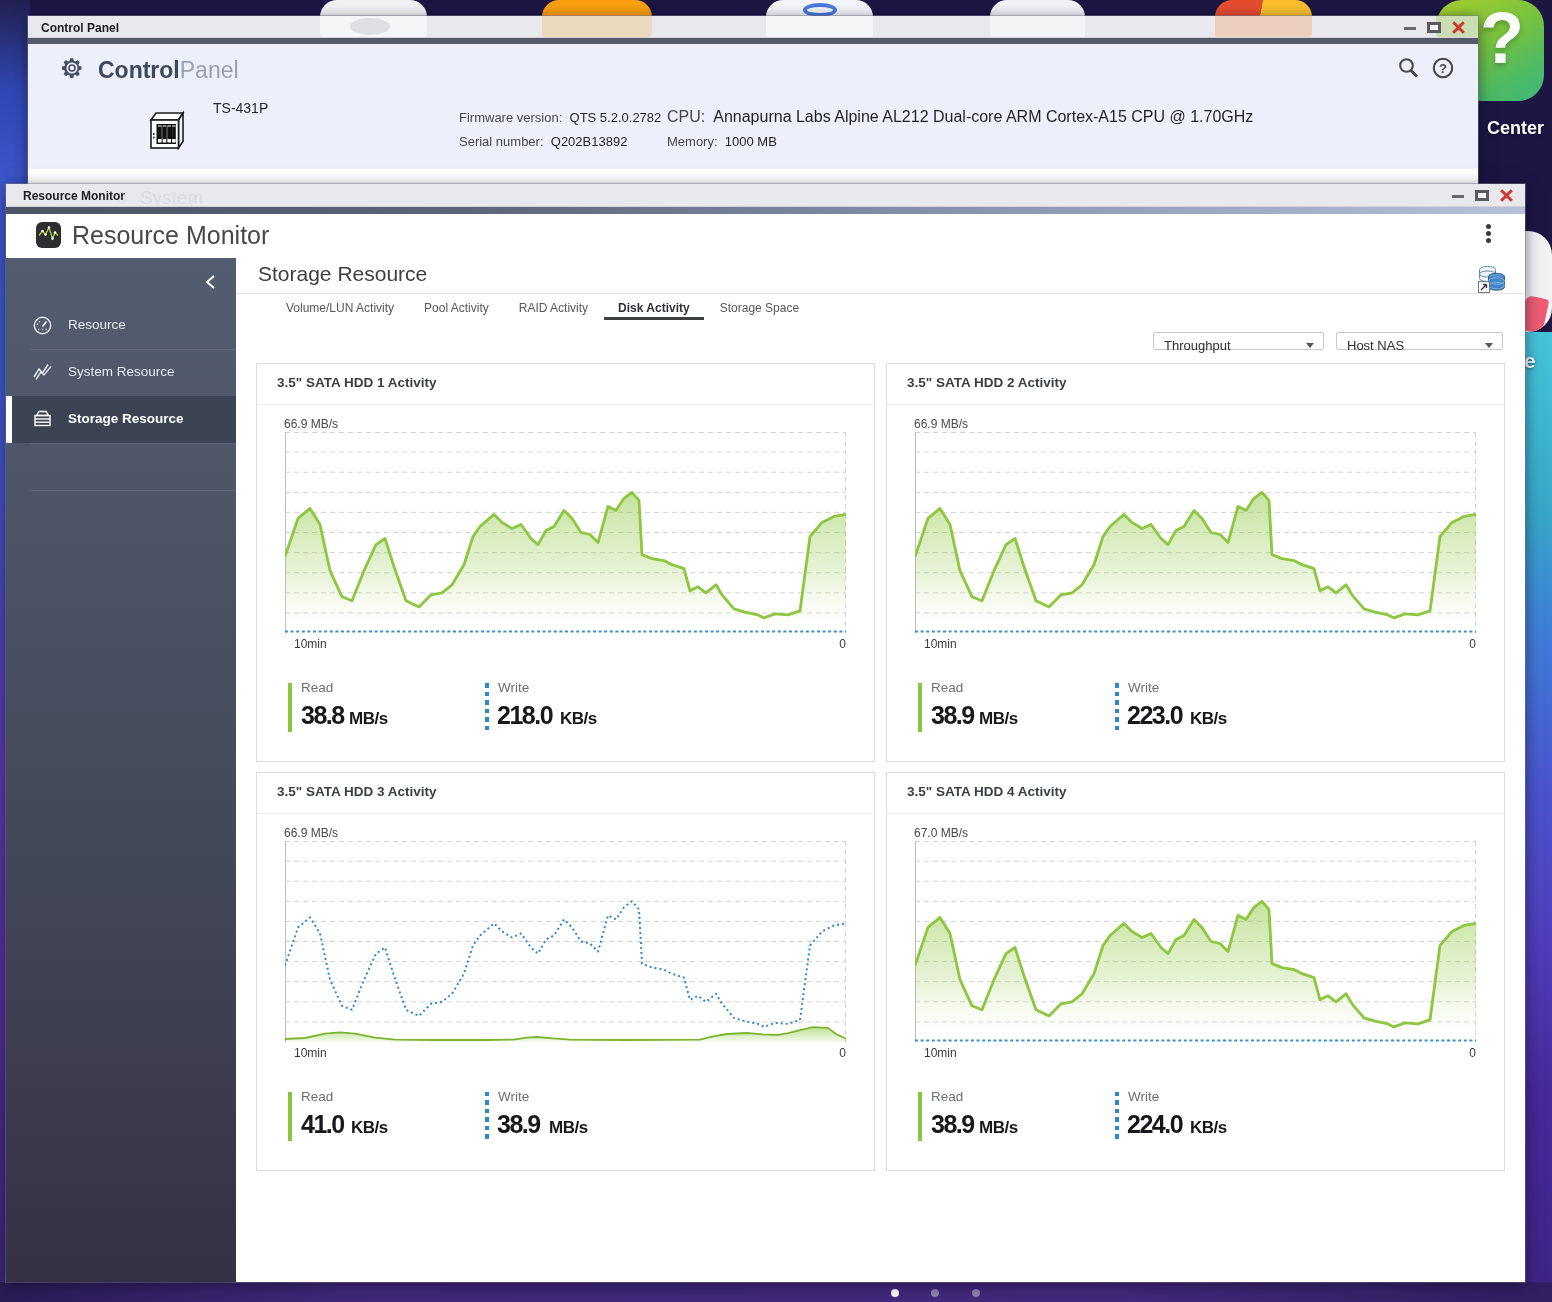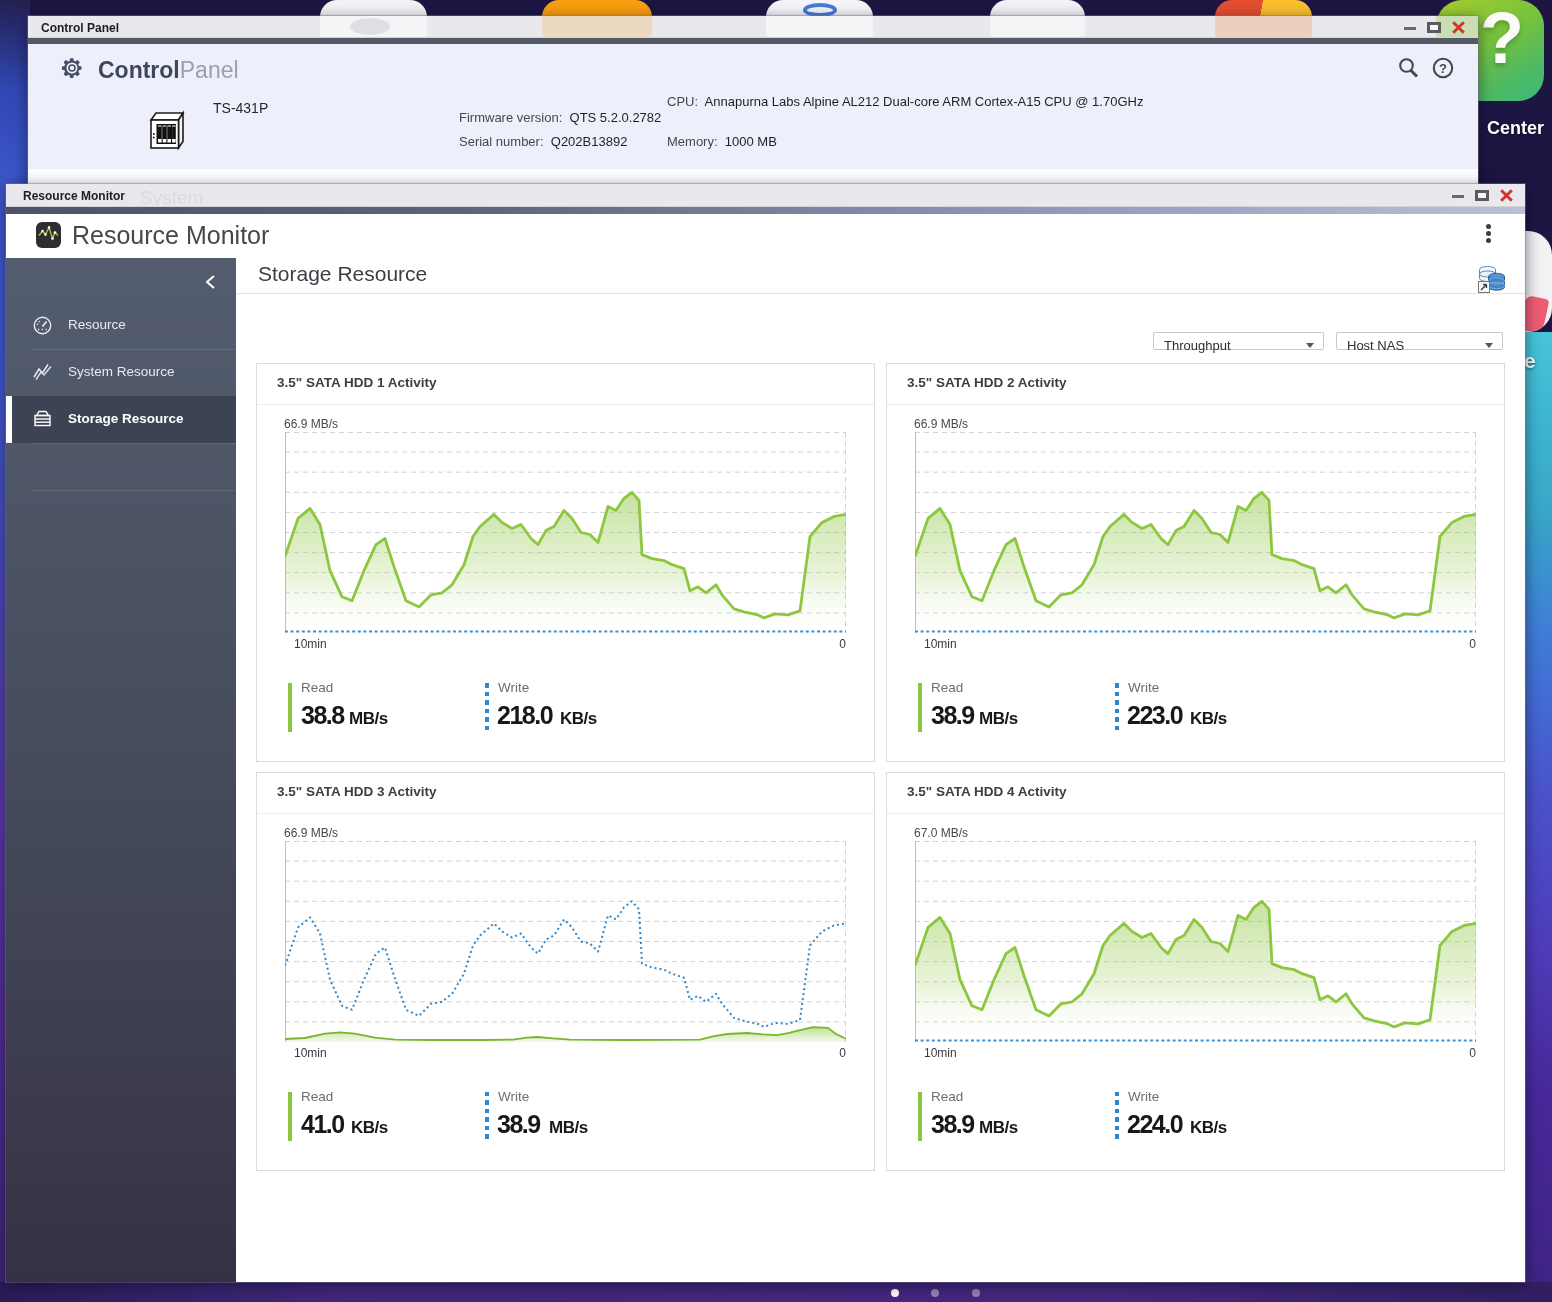--- a/index.html
+++ b/index.html
@@ -141,21 +141,21 @@
             <rect x="15.7" y="16.5" width="3.6" height="12.5"></rect>
             <rect x="20.4" y="16.5" width="3.6" height="12.5"></rect>
             <rect x="25.1" y="16.5" width="3.6" height="12.5"></rect>
           </g>
           <circle cx="6.8" cy="24" r="0.9" fill="#111"></circle>
           <circle cx="6.8" cy="27.5" r="0.9" fill="#111"></circle>
         </svg></div>
 <div class="abs" style="left:185px;top:56px;font-size:14px;color:#26282e">TS-431P</div>
 <div class="abs" style="left:431px;top:66px;font-size:13px;color:#46474b">Firmware version:&nbsp; <span style="color:#1f2023">QTS 5.2.0.2782</span></div>
 <div class="abs" style="left:431px;top:90px;font-size:13px;color:#46474b">Serial number:&nbsp; <span style="color:#1f2023">Q202B13892</span></div>
-<div class="abs" style="left:639px;top:50px;font-size:13px;color:#46474b">CPU:&nbsp; <span style="color:#1f2023">Annapurna Labs Alpine AL212 Dual-core ARM Cortex-A15 CPU @ 1.70GHz</span></div>
+<div class="abs" style="left:639px;top:64px;font-size:16px;color:#46474b">CPU:&nbsp; <span style="color:#1f2023">Annapurna Labs Alpine AL212 Dual-core ARM Cortex-A15 CPU @ 1.70GHz</span></div>
 <div class="abs" style="left:639px;top:90px;font-size:13px;color:#46474b">Memory:&nbsp; <span style="color:#1f2023">1000 MB</span></div>
 </div>
 </div>
 <div id="rm" class="win">
 <div class="tbar">
 <div class="abs" style="left:109px;top:3px;font-size:19px;color:#dadbe1"><span style="font-size:16px;opacity:0.5">⚙</span>&nbsp;&nbsp;System</div>
 <span class="tname" style="left:17px;top:5px">Resource Monitor</span>
 <div class="wc-min" style="left:1446px;top:11px"></div>
 <div class="wc-max" style="left:1469px;top:6px"></div>
 <div class="wc-x" style="left:1494px;top:5px"></div>
@@ -229,20 +229,27 @@
           <g stroke="#2d5e93">
             <ellipse cx="18.5" cy="11.5" rx="8" ry="3.2" fill="#5e97d2"></ellipse>
             <path d="M10.5 11.5 v10.5 a8 3.2 0 0 0 16 0 v-10.5" fill="#4384c8"></path>
             <ellipse cx="18.5" cy="16" rx="8" ry="3.2" fill="none" stroke="#7fb0e0"></ellipse>
             <ellipse cx="18.5" cy="20.5" rx="8" ry="3.2" fill="none" stroke="#7fb0e0"></ellipse>
           </g>
           <rect x="0.5" y="16.5" width="11" height="11" fill="#fafafa" stroke="#777"></rect>
           <path d="M3 25 L8.5 19.5 M8.5 19.5 h-3.4 M8.5 19.5 v3.4" stroke="#333" stroke-width="1.3" fill="none"></path>
         </svg></div>
 <div class="hsep"></div>
+<div class="tabs">
+        <div class="tab">Volume/LUN Activity</div>
+        <div class="tab">Pool Activity</div>
+        <div class="tab">RAID Activity</div>
+        <div class="tab act">Disk Activity</div>
+        <div class="tab">Storage Space</div>
+      </div>
 <div class="sel" style="left:917px;width:171px">Throughput<div class="car"></div></div>
 <div class="sel" style="left:1100px;width:167px">Host NAS<div class="car"></div></div>
 <div class="card" style="left:20px;top:105px">
         <div class="chead">3.5" SATA HDD 1 Activity</div>
         <div class="ymax">66.9 MB/s</div>
         <div class="plot"><svg width="561" height="201" viewBox="0 0 561 201">
             <defs>
               <linearGradient id="g1" x1="0" y1="0" x2="0" y2="1">
                 <stop offset="0" stop-color="#8dc63f" stop-opacity="0.5"></stop>
                 <stop offset="0.6" stop-color="#9ccc55" stop-opacity="0.22"></stop>

